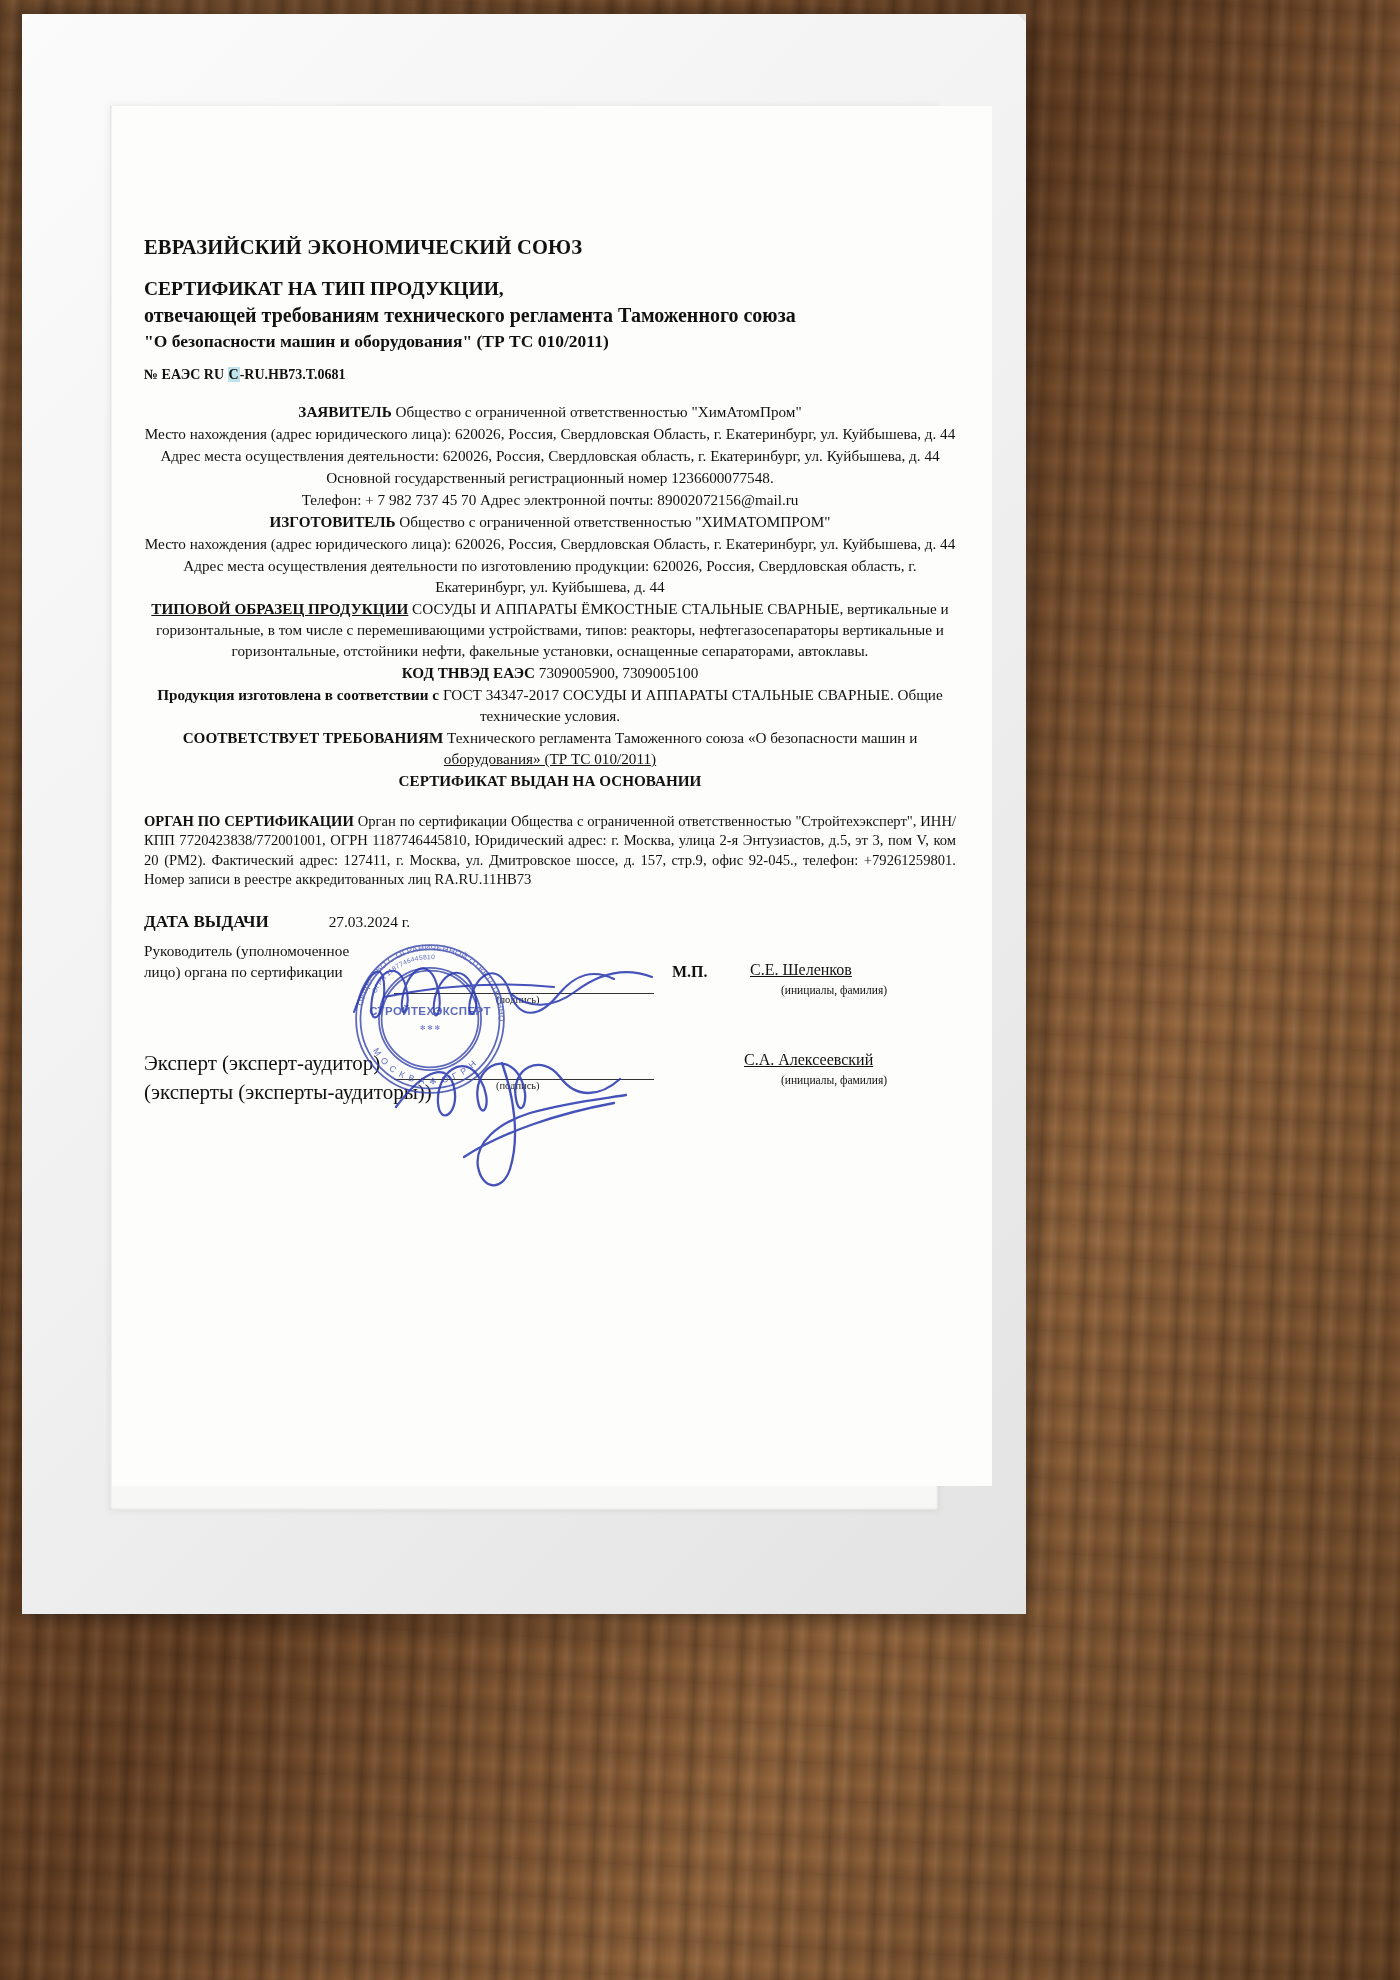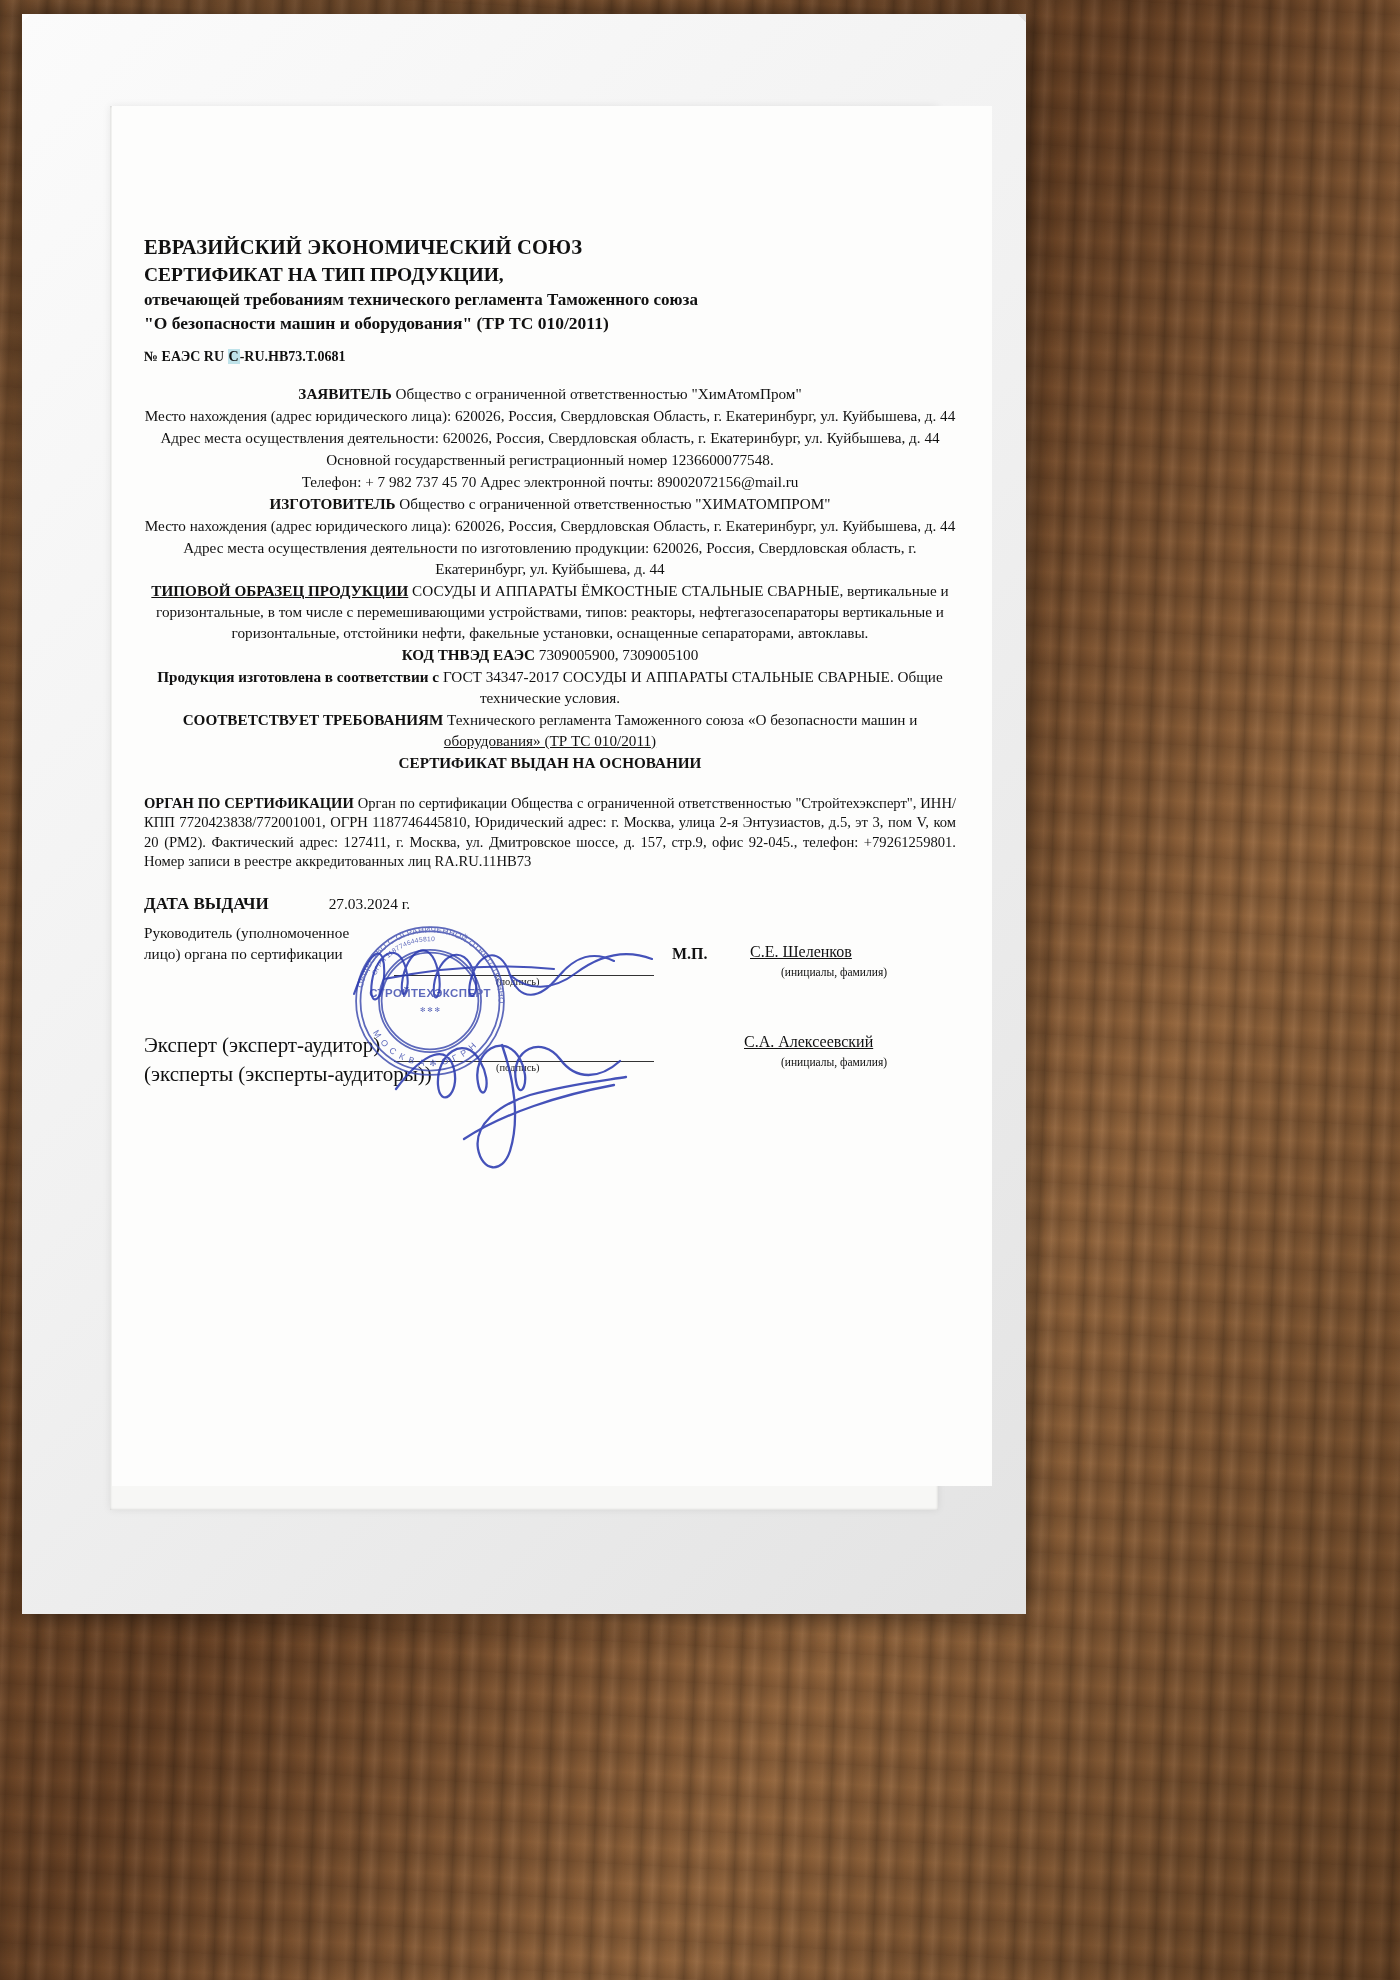--- a/index.html
+++ b/index.html
@@ -81,22 +81,22 @@
     width: 812px;
     font-size: 15.2px;
     line-height: 1.38;
   }
   .title-block {
     text-align: left;
     font-weight: bold;
     line-height: 1.36;
   }
   .t1 { font-size: 20.5px; letter-spacing: 0.2px; }
-  .t2 { font-size: 19.5px; }
-  .t3 { font-size: 17px; }
+  .t2 { font-size: 19.5px; margin-top: 14px; }
+  .t3 { font-size: 20px; }
   .t4 { font-size: 17.5px; }
   .t5 { font-size: 14px; margin-top: 12px; }
   .highlight-c {
     background: #bfe3ea;
     padding: 0 1px;
   }
   .body-block {
     margin-top: 18px;
     text-align: center;
   }

